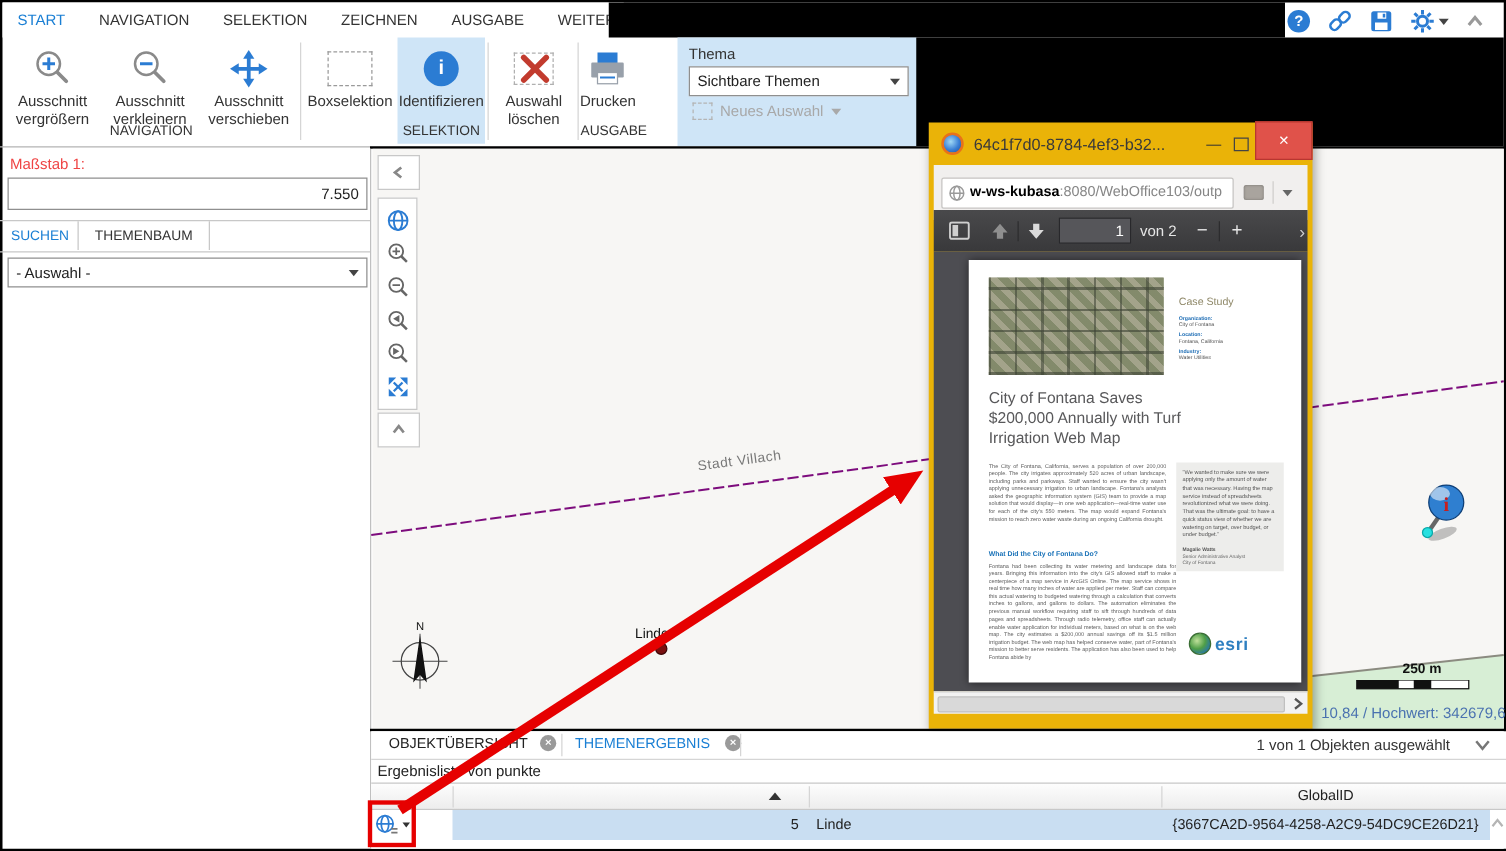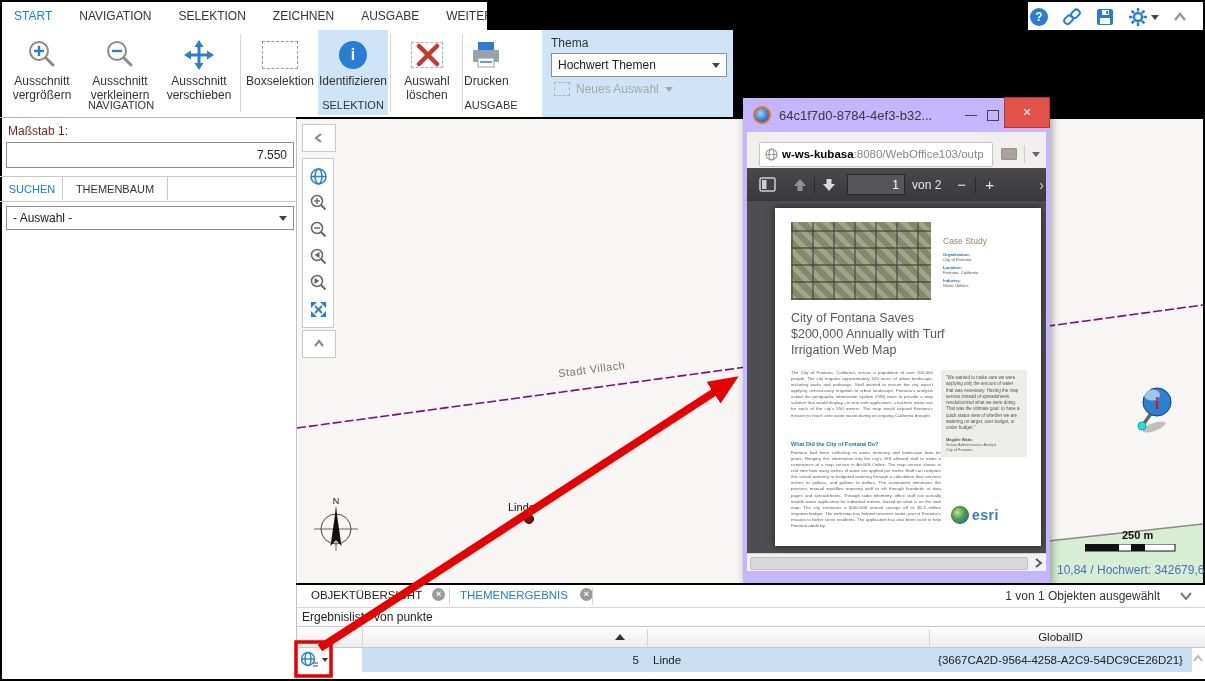--- a/index.html
+++ b/index.html
@@ -154,35 +154,35 @@
       </div>
     <div>Drucken</div>
   </div>
   <div class="abs grp" style="left:4px;top:99px;width:234px;">NAVIGATION</div>
   <div class="abs grp" style="left:318px;top:99px;width:70px;">SELEKTION</div>
   <div class="abs grp" style="left:464px;top:99px;width:54px;">AUSGABE</div>
 
   <div class="abs panel-blue" style="left:518px;top:30px;width:191px;height:87px;margin-left:24px;">
     <div class="abs txt" style="left:9px;top:6px;font-size:12px;color:#333;">Thema</div>
     <div class="abs select" style="left:9px;top:23px;width:174px;height:22px;">
-      <span style="padding-left:6px;">Hochwert Themen</span>
+      <span style="padding-left:6px;">Sichtbare Themen</span>
       <div class="caret" style="margin-left:auto;margin-right:6px;"></div>
     </div>
     <div class="abs" style="left:12px;top:52px;display:flex;align-items:center;gap:6px;">
       <div style="width:14px;height:12px;border:1.2px dashed #b4b4b4;"></div>
       <span style="font-size:12px;color:#a8a8a8;">Neues Auswahl</span>
       <div class="caret dis"></div>
     </div>
   </div>
 
   <div class="abs" style="left:0;top:117px;width:296px;height:1px;background:#b4b4b4;"></div>
   <div class="abs" style="left:296px;top:117px;width:909px;height:2px;background:#000;"></div>
   <div class="abs" style="left:296px;top:119px;width:1px;height:560px;background:#c0c0c0;"></div>
 
-  <div class="abs txt" style="left:8px;top:124px;font-size:12px;color:#7f1d1d;">Maßstab 1:</div>
+  <div class="abs txt" style="left:8px;top:124px;font-size:12px;color:#ef4444;">Maßstab 1:</div>
   <div class="abs" style="left:6px;top:142px;width:286px;height:24px;border:1px solid #8f8f8f;background:#fff;display:flex;align-items:center;justify-content:flex-end;">
     <span style="font-size:12px;color:#222;padding-right:6px;">7.550</span>
   </div>
   <div class="abs select" style="left:6px;top:206px;width:286px;height:22px;">
     <span style="padding-left:6px;">- Auswahl -</span>
     <div class="caret" style="margin-left:auto;margin-right:6px;"></div>
   </div>
   <div class="abs" style="left:0;top:176px;width:296px;height:24px;border-top:1px solid #c8c8c8;border-bottom:1px solid #c8c8c8;">
     <div class="abs" style="left:2px;top:0;width:60px;height:23px;border-right:1px solid #c8c8c8;display:flex;align-items:center;justify-content:center;font-size:11px;color:#1a7fd4;">SUCHEN</div>
     <div class="abs" style="left:63px;top:0;width:104px;height:23px;border-right:1px solid #c8c8c8;display:flex;align-items:center;justify-content:center;font-size:11px;color:#333;">THEMENBAUM</div>
@@ -274,35 +274,35 @@
           <polygon points="17,17 17,11 11,17"></polygon>
         </g>
       </svg>
   </div>
   <div class="abs toolbtn" style="left:302px;top:330px;width:32px;height:26px;">
     <svg width="12" height="12">
         <polyline points="2,8 6,3 10,8" stroke="#888" stroke-width="2.2" fill="none"></polyline>
       </svg>
   </div>
 
-  <div class="abs" style="left:743px;top:98px;width:307px;height:485px;background:#c4b5fd;box-shadow:2px 3px 8px rgba(0,0,0,.35);">
+  <div class="abs" style="left:743px;top:98px;width:307px;height:485px;background:#eab308;box-shadow:2px 3px 8px rgba(0,0,0,.35);">
 
     <div class="abs" style="left:0;top:0;width:307px;height:34px;display:flex;align-items:center;">
       <div style="width:18px;height:18px;border-radius:50%;margin-left:10px;background:radial-gradient(circle at 40% 38%,#9fd8f5 0%,#3a7fd5 55%,#1b4f93 100%);border:2.5px solid #e8711a;box-sizing:border-box;"></div>
       <span class="txt" style="margin-left:8px;font-size:13px;color:#3a3a3a;">64c1f7d0-8784-4ef3-b32...</span>
       <div style="margin-left:auto;display:flex;align-items:center;">
         <div style="width:22px;height:26px;text-align:center;color:#333;font-size:12px;line-height:26px;">—</div>
         <div style="width:22px;height:26px;display:flex;align-items:center;justify-content:center;">
             <div style="width:10px;height:9px;border:1.6px solid #444;"></div>
           </div>
         <div style="width:44px;height:29px;background:#e0524a;color:#fff;font-size:14px;text-align:center;line-height:29px;margin-top:-5px;border:1px solid #b8362f;">×</div>
       </div>
     </div>
 
-    <div class="abs" style="left:4px;top:34px;width:299px;height:44px;background:#f1efee;display:flex;align-items:center;justify-content:center;">
+    <div class="abs" style="left:4px;top:34px;width:299px;height:44px;background:#f1efee;display:flex;align-items:center;">
       <div style="margin-left:6px;width:232px;height:23px;background:#fff;border:1px solid #c6c4c2;border-radius:2px;display:flex;align-items:center;overflow:hidden;">
         <svg width="13" height="13" style="margin:0 4px 0 5px;flex:none;">
             <g stroke="#9a9a9a" stroke-width="1.2" fill="none">
               <circle cx="6.5" cy="6.5" r="5.5"></circle>
               <ellipse cx="6.5" cy="6.5" rx="2.5" ry="5.5"></ellipse>
               <line x1="1" y1="6.5" x2="12" y2="6.5"></line>
             </g>
           </svg>
         <span class="txt" style="font-size:11.5px;color:#000;font-weight:bold;">w-ws-kubasa</span>
           <span class="txt" style="font-size:11.5px;color:#868686;">:8080/WebOffice103/outp</span>

